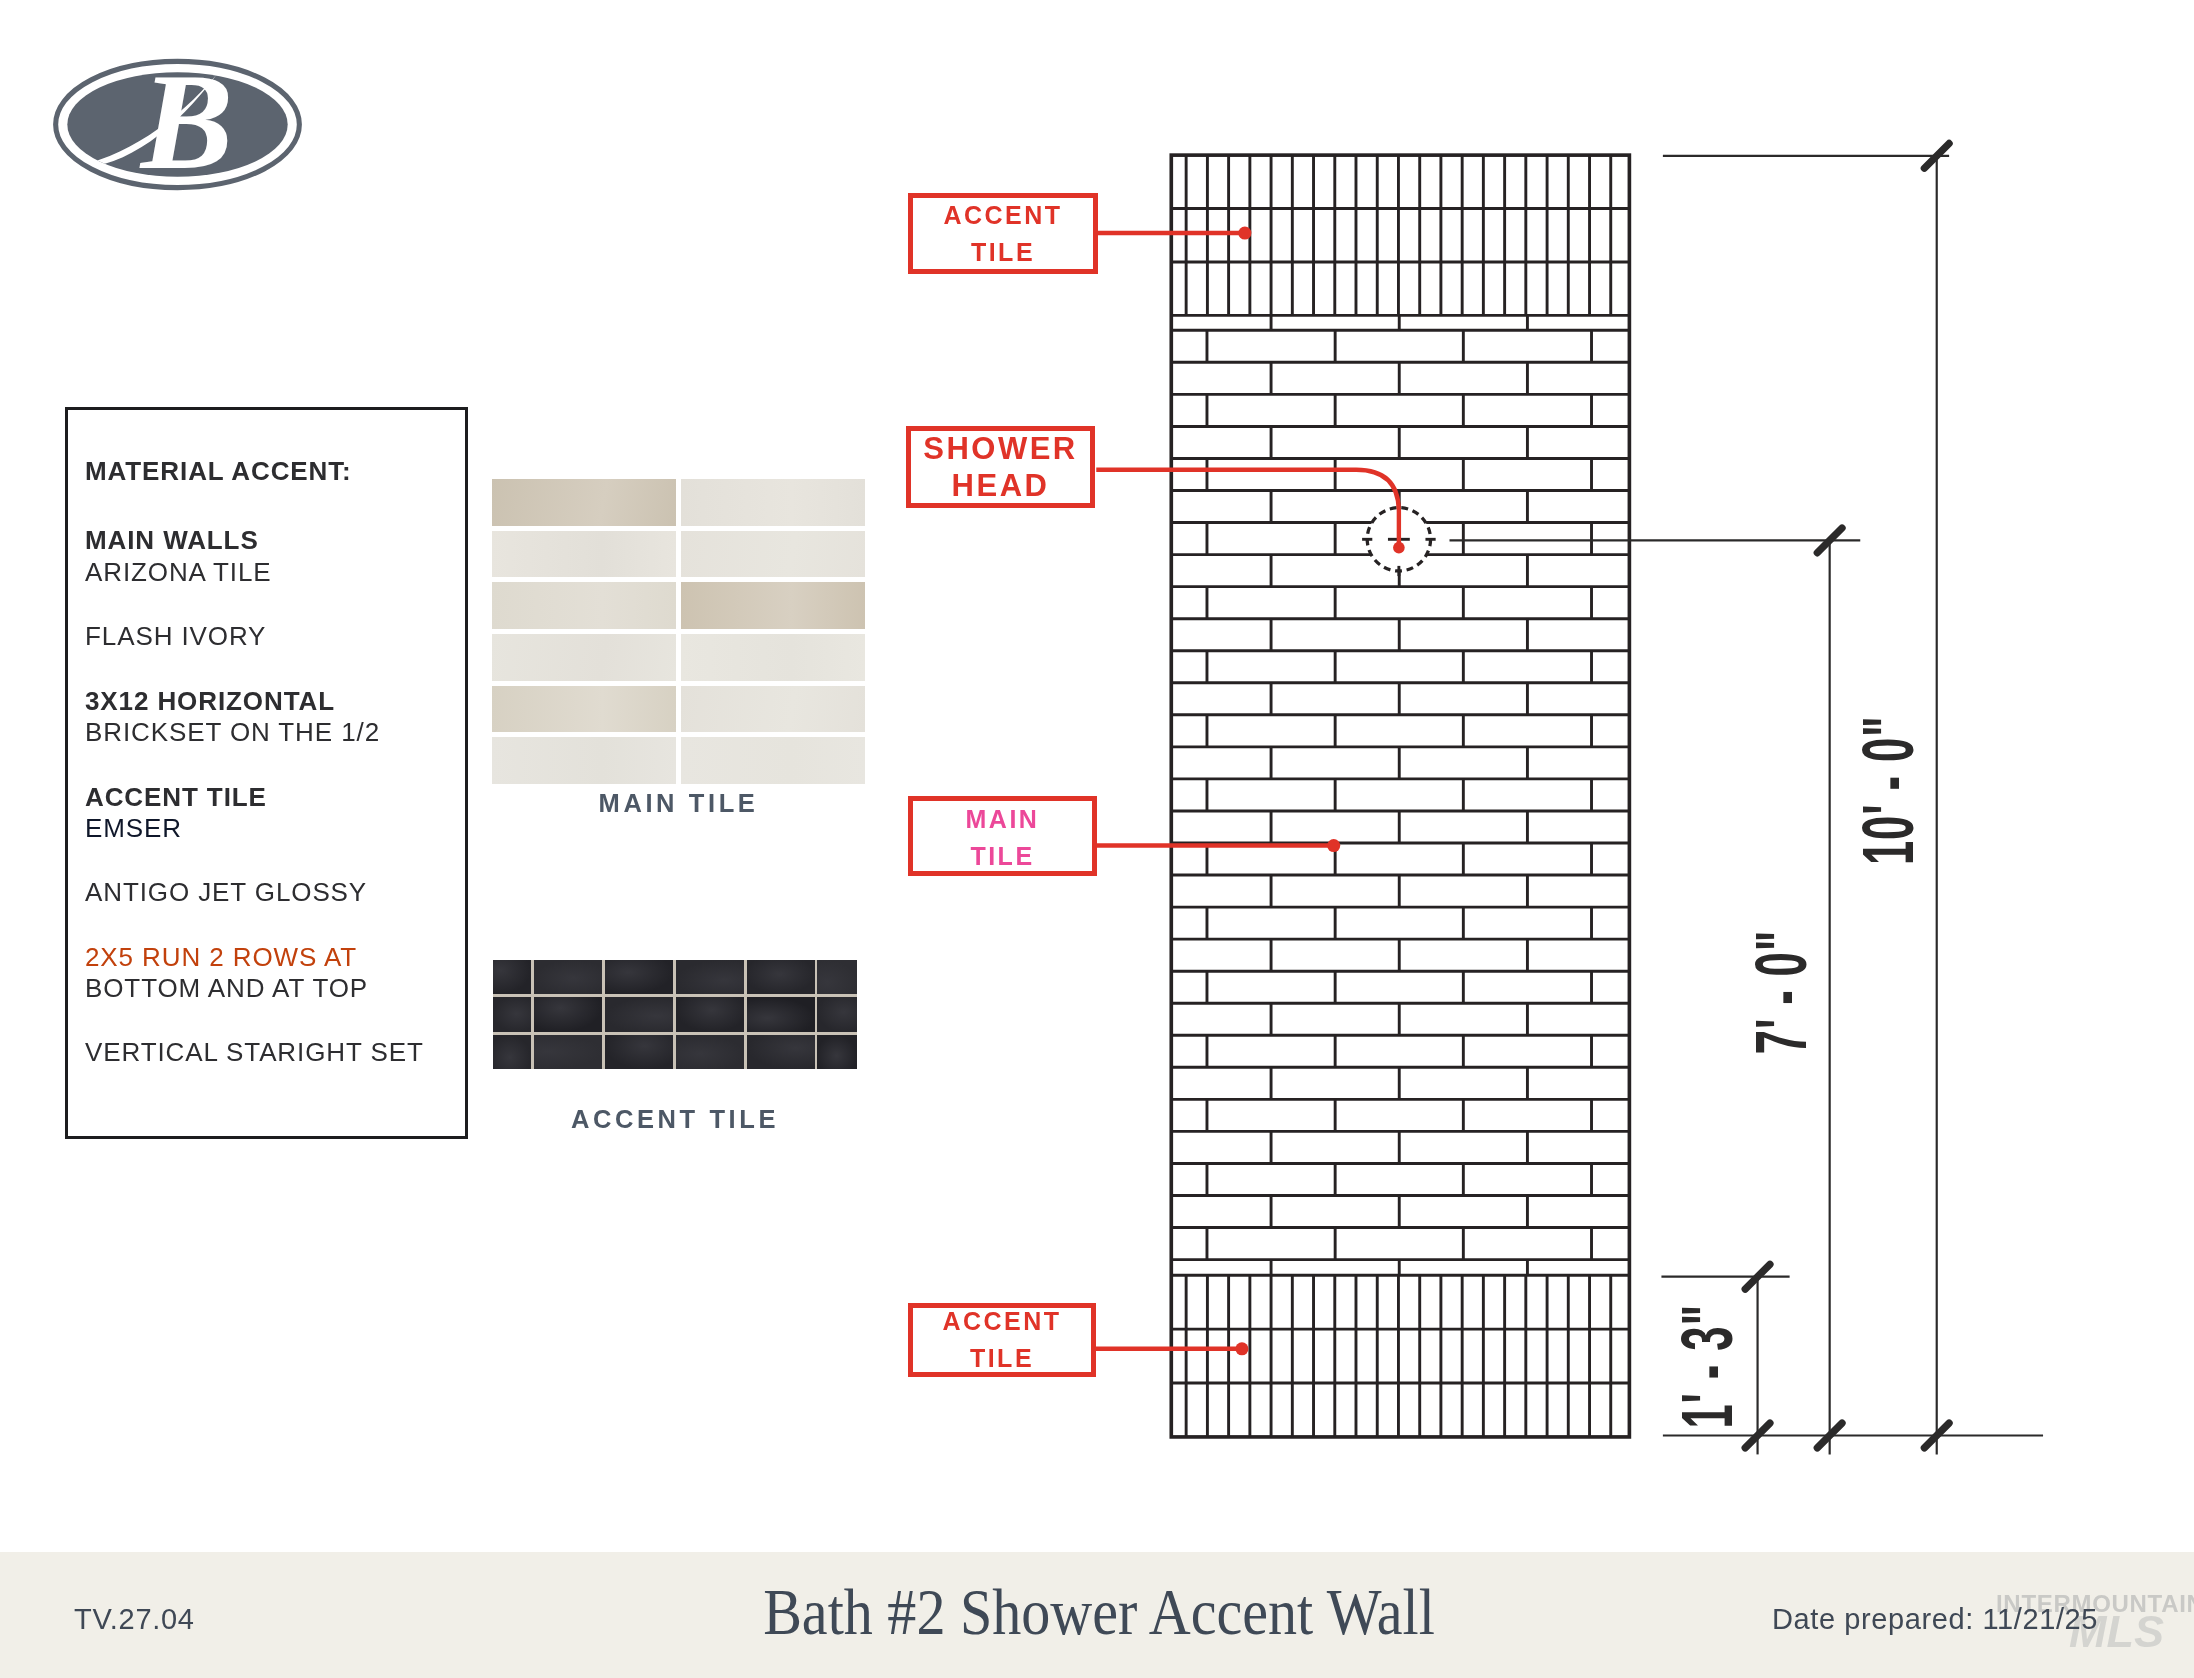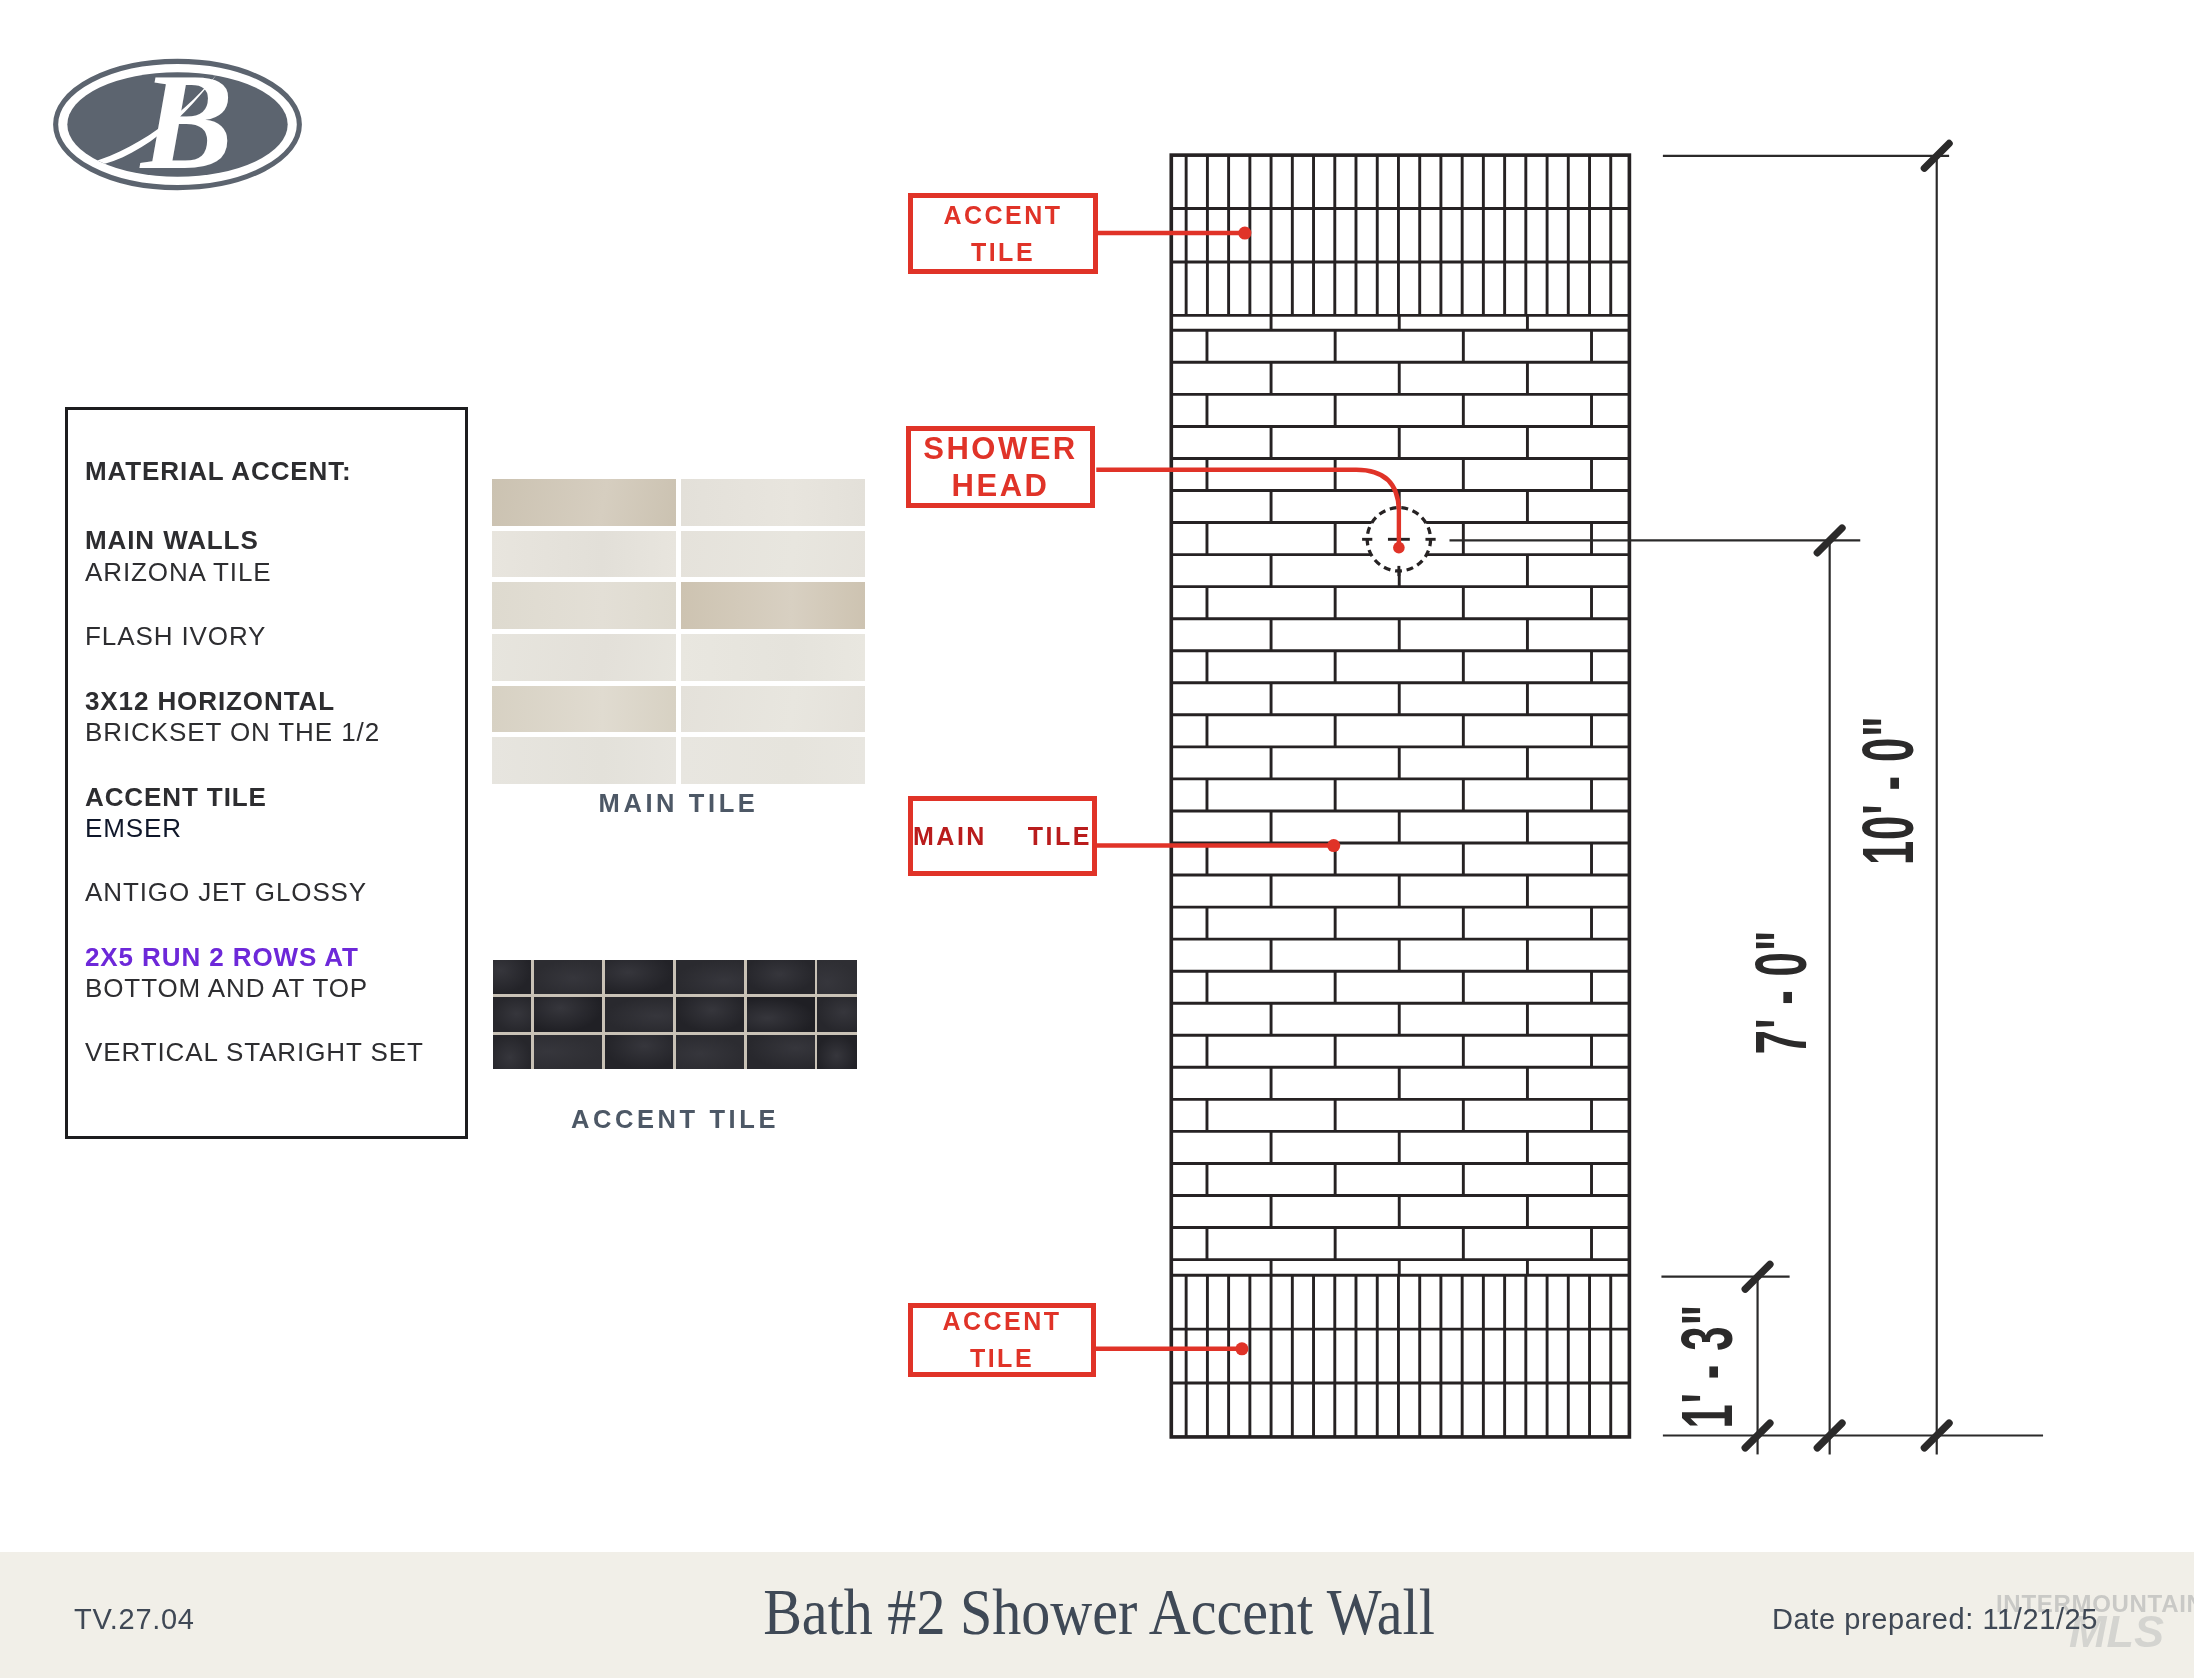--- a/index.html
+++ b/index.html
@@ -258,21 +258,21 @@
 <div style="position:absolute;left:65px;top:407px;width:403px;height:732px;border:3.6px solid #1d1d1f;background:#fff"></div>
 <div style="position:absolute;left:85px;top:456px;font-size:26px;font-weight:700;letter-spacing:0.9px;color:#2d2d30;white-space:nowrap">MATERIAL ACCENT:</div>
 <div style="position:absolute;left:85px;top:525px;font-size:26px;font-weight:700;letter-spacing:0.9px;color:#2d2d30;white-space:nowrap">MAIN WALLS</div>
 <div style="position:absolute;left:85px;top:557px;font-size:26px;font-weight:400;letter-spacing:0.9px;color:#2d2d30;white-space:nowrap">ARIZONA TILE</div>
 <div style="position:absolute;left:85px;top:621px;font-size:26px;font-weight:400;letter-spacing:0.9px;color:#2d2d30;white-space:nowrap">FLASH IVORY</div>
 <div style="position:absolute;left:85px;top:686px;font-size:26px;font-weight:700;letter-spacing:0.9px;color:#2d2d30;white-space:nowrap">3X12 HORIZONTAL</div>
 <div style="position:absolute;left:85px;top:717px;font-size:26px;font-weight:400;letter-spacing:0.9px;color:#2d2d30;white-space:nowrap">BRICKSET ON THE 1/2</div>
 <div style="position:absolute;left:85px;top:782px;font-size:26px;font-weight:700;letter-spacing:0.9px;color:#2d2d30;white-space:nowrap">ACCENT TILE</div>
 <div style="position:absolute;left:85px;top:813px;font-size:26px;font-weight:400;letter-spacing:0.9px;color:#0f172a;white-space:nowrap">EMSER</div>
 <div style="position:absolute;left:85px;top:877px;font-size:26px;font-weight:400;letter-spacing:0.9px;color:#2d2d30;white-space:nowrap">ANTIGO JET GLOSSY</div>
-<div style="position:absolute;left:85px;top:942px;font-size:26px;font-weight:700;letter-spacing:0.9px;color:#6d28d9;white-space:nowrap">2X5 RUN 2 ROWS AT</div>
+<div style="position:absolute;left:85px;top:942px;font-size:26px;font-weight:400;letter-spacing:0.9px;color:#c2410c;white-space:nowrap">2X5 RUN 2 ROWS AT</div>
 <div style="position:absolute;left:85px;top:973px;font-size:26px;font-weight:400;letter-spacing:0.9px;color:#2d2d30;white-space:nowrap">BOTTOM AND AT TOP</div>
 <div style="position:absolute;left:85px;top:1037px;font-size:26px;font-weight:400;letter-spacing:0.9px;color:#2d2d30;white-space:nowrap">VERTICAL STARIGHT SET</div>
 <div style="position:absolute;left:492px;top:479px;width:373px;height:305px;display:grid;grid-template-columns:1fr 1fr;grid-template-rows:repeat(6,1fr);gap:5.1px;background:#fff">
 <div style="background:linear-gradient(100deg,#cbc2b1,#d6cec0 60%,#cbc2b1)"></div>
 <div style="background:linear-gradient(90deg,#e3e0d9,#e8e5de 60%,#e3e0d9)"></div>
 <div style="background:linear-gradient(90deg,#e8e5de,#e2dfd8 60%,#e8e5de)"></div>
 <div style="background:linear-gradient(100deg,#e5e2db,#e8e6df 60%,#e5e2db)"></div>
 <div style="background:linear-gradient(90deg,#dedacf,#e3dfd6 60%,#dedacf)"></div>
 <div style="background:linear-gradient(90deg,#cdc3b1,#d8d0c2 60%,#cdc3b1)"></div>
 <div style="background:linear-gradient(100deg,#e7e5de,#e3e0d9 60%,#e7e5de)"></div>
@@ -305,21 +305,21 @@
 </div>
 <div style="position:absolute;left:493px;top:1105px;width:364px;text-align:center;font-size:25.5px;font-weight:700;letter-spacing:3.6px;color:#4d5866">ACCENT TILE</div>
 <div style="position:absolute;left:908px;top:193px;width:190px;height:81px;border:5.1px solid #e03328;background:#fff;display:flex;flex-direction:column;align-items:center;justify-content:center;line-height:37px;font-size:25px;font-weight:700;letter-spacing:2.5px;color:#e03328;text-align:center">
       <div>ACCENT</div>
       <div>TILE</div>
     </div>
 <div style="position:absolute;left:906px;top:426px;width:189px;height:82px;border:5.1px solid #e03328;background:#fff;display:flex;flex-direction:column;align-items:center;justify-content:center;line-height:37px;font-size:31px;font-weight:700;letter-spacing:2.5px;color:#e03328;text-align:center">
       <div>SHOWER</div>
       <div>HEAD</div>
     </div>
-<div style="position:absolute;left:908px;top:796px;width:189px;height:80px;border:5.1px solid #e03328;background:#fff;display:flex;align-items:center;justify-content:space-between;line-height:37px;font-size:25px;font-weight:700;letter-spacing:2.5px;color:#b91c1c;text-align:center">
+<div style="position:absolute;left:908px;top:796px;width:189px;height:80px;border:5.1px solid #e03328;background:#fff;display:flex;flex-direction:column;align-items:center;justify-content:space-between;line-height:37px;font-size:25px;font-weight:700;letter-spacing:2.5px;color:#ec4899;text-align:center">
       <div>MAIN</div>
       <div>TILE</div>
     </div>
 <div style="position:absolute;left:908px;top:1303px;width:188px;height:74px;border:5.1px solid #e03328;background:#fff;display:flex;flex-direction:column;align-items:center;justify-content:center;line-height:37px;font-size:25px;font-weight:700;letter-spacing:2.5px;color:#e03328;text-align:center">
       <div>ACCENT</div>
       <div>TILE</div>
     </div>
 
 <div style="position:absolute;left:0;top:1552px;width:2194px;height:126px;background:#f1efe8"></div>
 <div style="position:absolute;left:1996px;top:1590px;width:197px;text-align:right;font-size:24px;font-weight:700;letter-spacing:0.7px;color:#c9c9c6">INTERMOUNTAIN</div>

